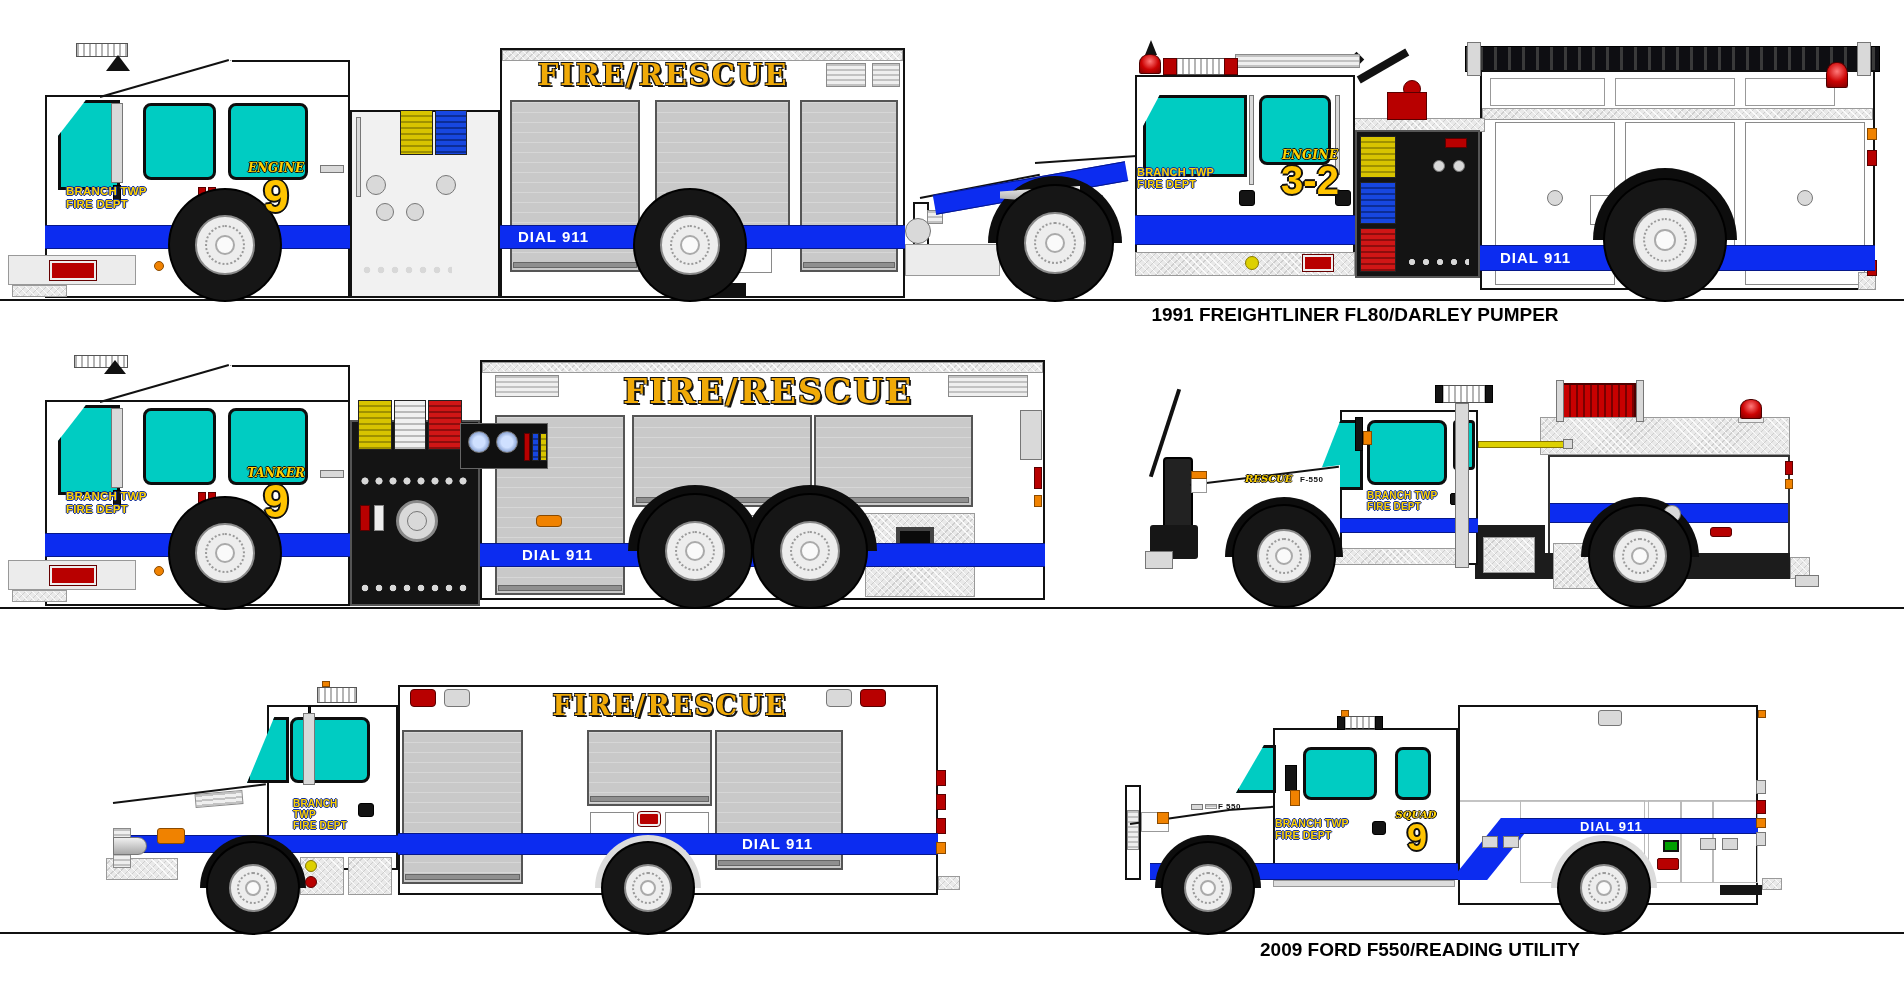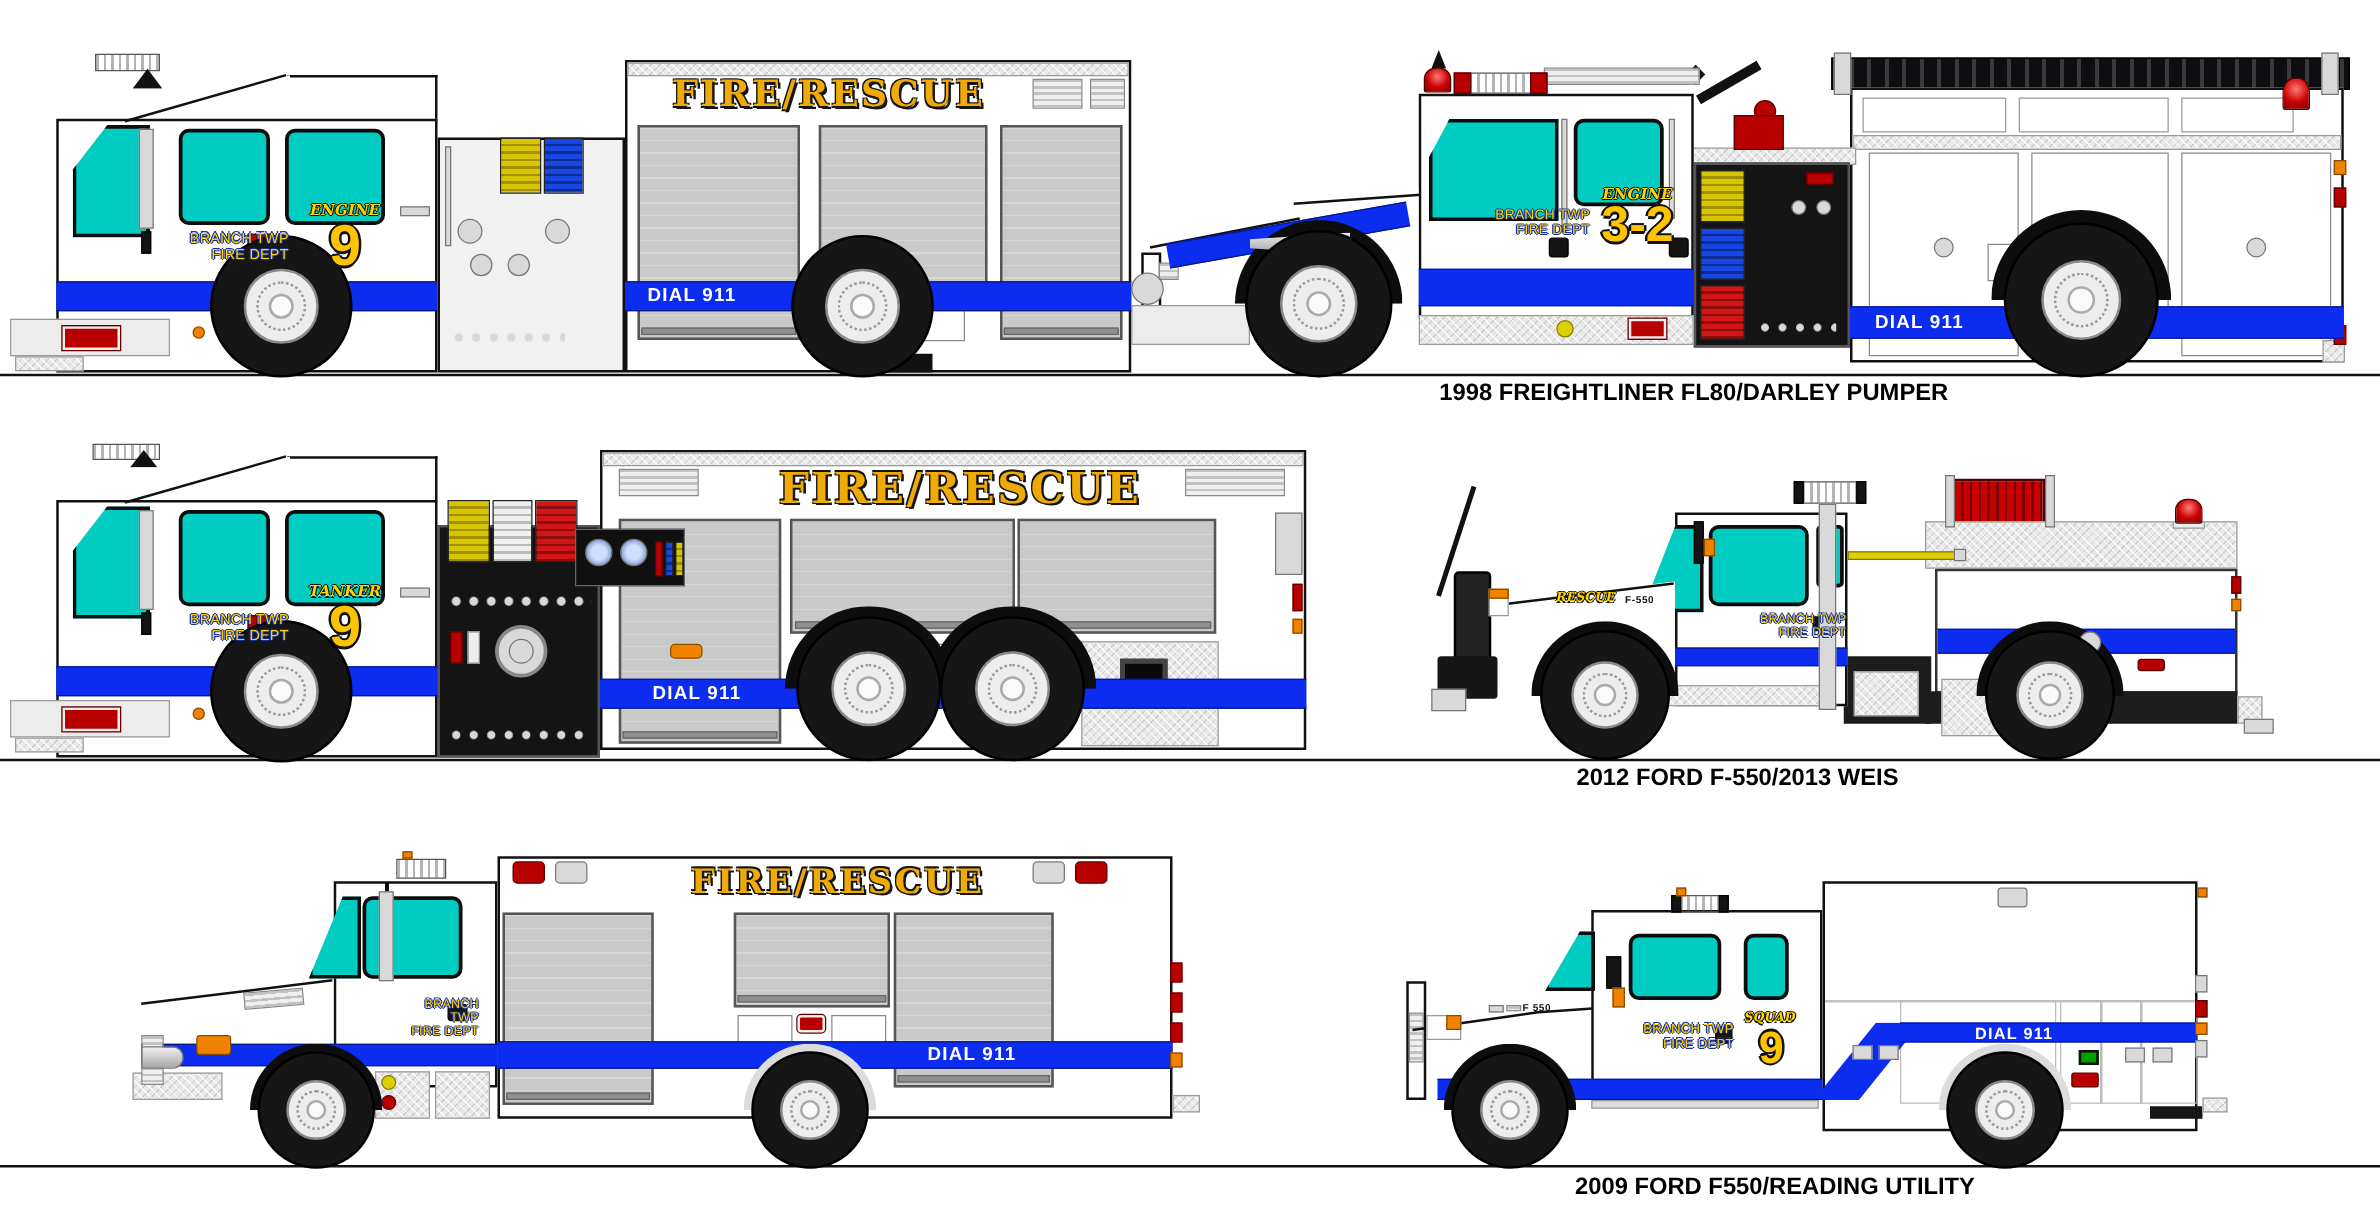--- a/index.html
+++ b/index.html
@@ -31,21 +31,21 @@
 .hr{background:repeating-linear-gradient(180deg,#d01616 0 4px,#8e0d0d 4px 6px)}
 .hw{background:repeating-linear-gradient(180deg,#f0f0f0 0 4px,#b9b9b9 4px 6px)}
 .lightbar{position:absolute;background:linear-gradient(180deg,#fafafa,#bdbdbd);border:1px solid #555;background-image:repeating-linear-gradient(90deg,rgba(90,90,90,.45) 0 2px,transparent 2px 6px)}
 .beacon{position:absolute;background:radial-gradient(circle at 50% 35%,#ff7a7a,#cc0202 55%,#7d0000);border:1px solid #4d0000;border-radius:45% 45% 10% 10%;z-index:2}
 .redbox{position:absolute;background:#b80000;border:1px solid #5a0000;z-index:2}
 .orangebox{position:absolute;background:#f08200;border:1px solid #8a4a00;z-index:4}
 .blackbox{position:absolute;background:#141414;border:1px solid #000}
 .silverbox{position:absolute;background:#d9d9d9;border:1px solid #777;z-index:4}
 .circle{border-radius:50%}
 .sline{position:absolute;background:#111;height:2px;transform-origin:left center;z-index:2}
-.dept{position:absolute;color:var(--yel);font-weight:400;text-align:right;white-space:pre-line;line-height:1.1;font-size:11.5px;letter-spacing:.2px;text-shadow:-1px 0 #15309c,1px 0 #15309c,0 -1px #15309c,0 1px #15309c;z-index:5}
+.dept{position:absolute;color:var(--yel);font-weight:700;text-align:left;white-space:pre-line;line-height:1.1;font-size:11.5px;letter-spacing:.2px;text-shadow:-1px 0 #15309c,1px 0 #15309c,0 -1px #15309c,0 1px #15309c;z-index:5}
 .unit-label{position:absolute;font-family:"DejaVu Serif",serif;font-style:italic;font-weight:700;color:var(--yel);text-align:center;font-size:12px;text-shadow:-1px 0 #111,1px 0 #111,0 -1px #111,0 1px #111;z-index:5}
 .unit-num{position:absolute;font-weight:700;color:#ffc400;text-align:center;line-height:1;text-shadow:-2px 0 #111,2px 0 #111,0 -2px #111,0 2px #111,-1px -1px #111,1px 1px #111;z-index:5}
 .fr{position:absolute;font-family:"DejaVu Serif",serif;font-weight:700;color:var(--gold);text-align:center;letter-spacing:2px;text-shadow:2px 2px 0 #151515,-1px -1px 0 #151515,1px -1px 0 #151515,-1px 1px 0 #151515;z-index:2}
 .dial{position:absolute;color:#fff;font-weight:700;font-size:15px;letter-spacing:1px;z-index:6}
 .dots{position:absolute;background-image:radial-gradient(circle,#d8d8d8 35%,transparent 42%);background-size:14px 100%}
 .hoodtext{position:absolute;font-family:"DejaVu Serif",serif;font-style:italic;font-weight:700;color:var(--yel);font-size:10px;text-shadow:-1px 0 #111,1px 0 #111,0 -1px #111,0 1px #111;z-index:5}
 .badge{position:absolute;color:#111;font-weight:700;font-size:8px;letter-spacing:.5px;z-index:5}
 </style>
 </head>
 <body>
@@ -184,21 +184,21 @@
     <div class="arch" style="left:688px;top:158px;width:144px;height:72px;border-width:12px"></div>
     <div class="wheel" style="left:93px;top:176px;width:114px;height:114px">
         <div class="rim"></div>
         <div class="hub"></div>
       </div>
     <div class="wheel" style="left:700px;top:170px;width:120px;height:120px">
         <div class="rim"></div>
         <div class="hub"></div>
       </div>
   </div>
-  <div class="caption" style="left:1050px;top:304px;width:610px">1998 FREIGHTLINER FL80/DARLEY PUMPER</div>
+  <div class="caption" style="left:1050px;top:304px;width:610px">1991 FREIGHTLINER FL80/DARLEY PUMPER</div>
 
   <div class="truck" style="left:8px;top:355px;width:1040px;height:253px">
     <div class="outl" style="left:222px;top:10px;width:120px;height:37px;border-bottom:none"></div>
     <div class="a" style="left:92px;top:10px;width:132px;height:37px;background:#fff;clip-path:polygon(0 100%,100% 0,100% 100%)"></div>
     <div class="sline" style="left:92px;top:46px;width:134px;transform:rotate(-16deg)"></div>
     <div class="lightbar" style="left:66px;top:0;width:54px;height:13px"></div>
     <div class="a" style="left:96px;top:5px;width:22px;height:14px;background:#111;clip-path:polygon(50% 0,100% 100%,0 100%)"></div>
     <div class="outl" style="left:37px;top:45px;width:305px;height:206px"></div>
     <div class="glass" style="left:50px;top:50px;width:62px;height:90px;clip-path:polygon(45% 0,100% 0,100% 100%,0 100%,0 40%)"></div>
     <div class="window" style="left:135px;top:53px;width:73px;height:77px"></div>
@@ -317,21 +317,20 @@
     <div class="arch" style="left:436px;top:122px;width:118px;height:60px"></div>
     <div class="wheel" style="left:89px;top:131px;width:100px;height:100px">
         <div class="rim"></div>
         <div class="hub"></div>
       </div>
     <div class="wheel" style="left:445px;top:131px;width:100px;height:100px">
         <div class="rim"></div>
         <div class="hub"></div>
       </div>
   </div>
-  <div class="caption" style="left:1090px;top:612px;width:600px">2012 FORD F-550/2013 WEIS</div>
 
   <div class="truck" style="left:100px;top:680px;width:860px;height:253px">
     <div class="outl" style="left:298px;top:5px;width:540px;height:210px"></div>
     <div class="fr" style="left:380px;top:10px;width:380px;height:34px;font-size:27px">FIRE/RESCUE</div>
     <div class="redbox" style="left:310px;top:9px;width:26px;height:18px;border-radius:4px"></div>
     <div class="silverbox" style="left:344px;top:9px;width:26px;height:18px;border-radius:4px"></div>
     <div class="silverbox" style="left:726px;top:9px;width:26px;height:18px;border-radius:4px"></div>
     <div class="redbox" style="left:760px;top:9px;width:26px;height:18px;border-radius:4px"></div>
     <div class="rollup" style="left:302px;top:50px;width:121px;height:154px"></div>
     <div class="rollup" style="left:487px;top:50px;width:125px;height:76px"></div>

